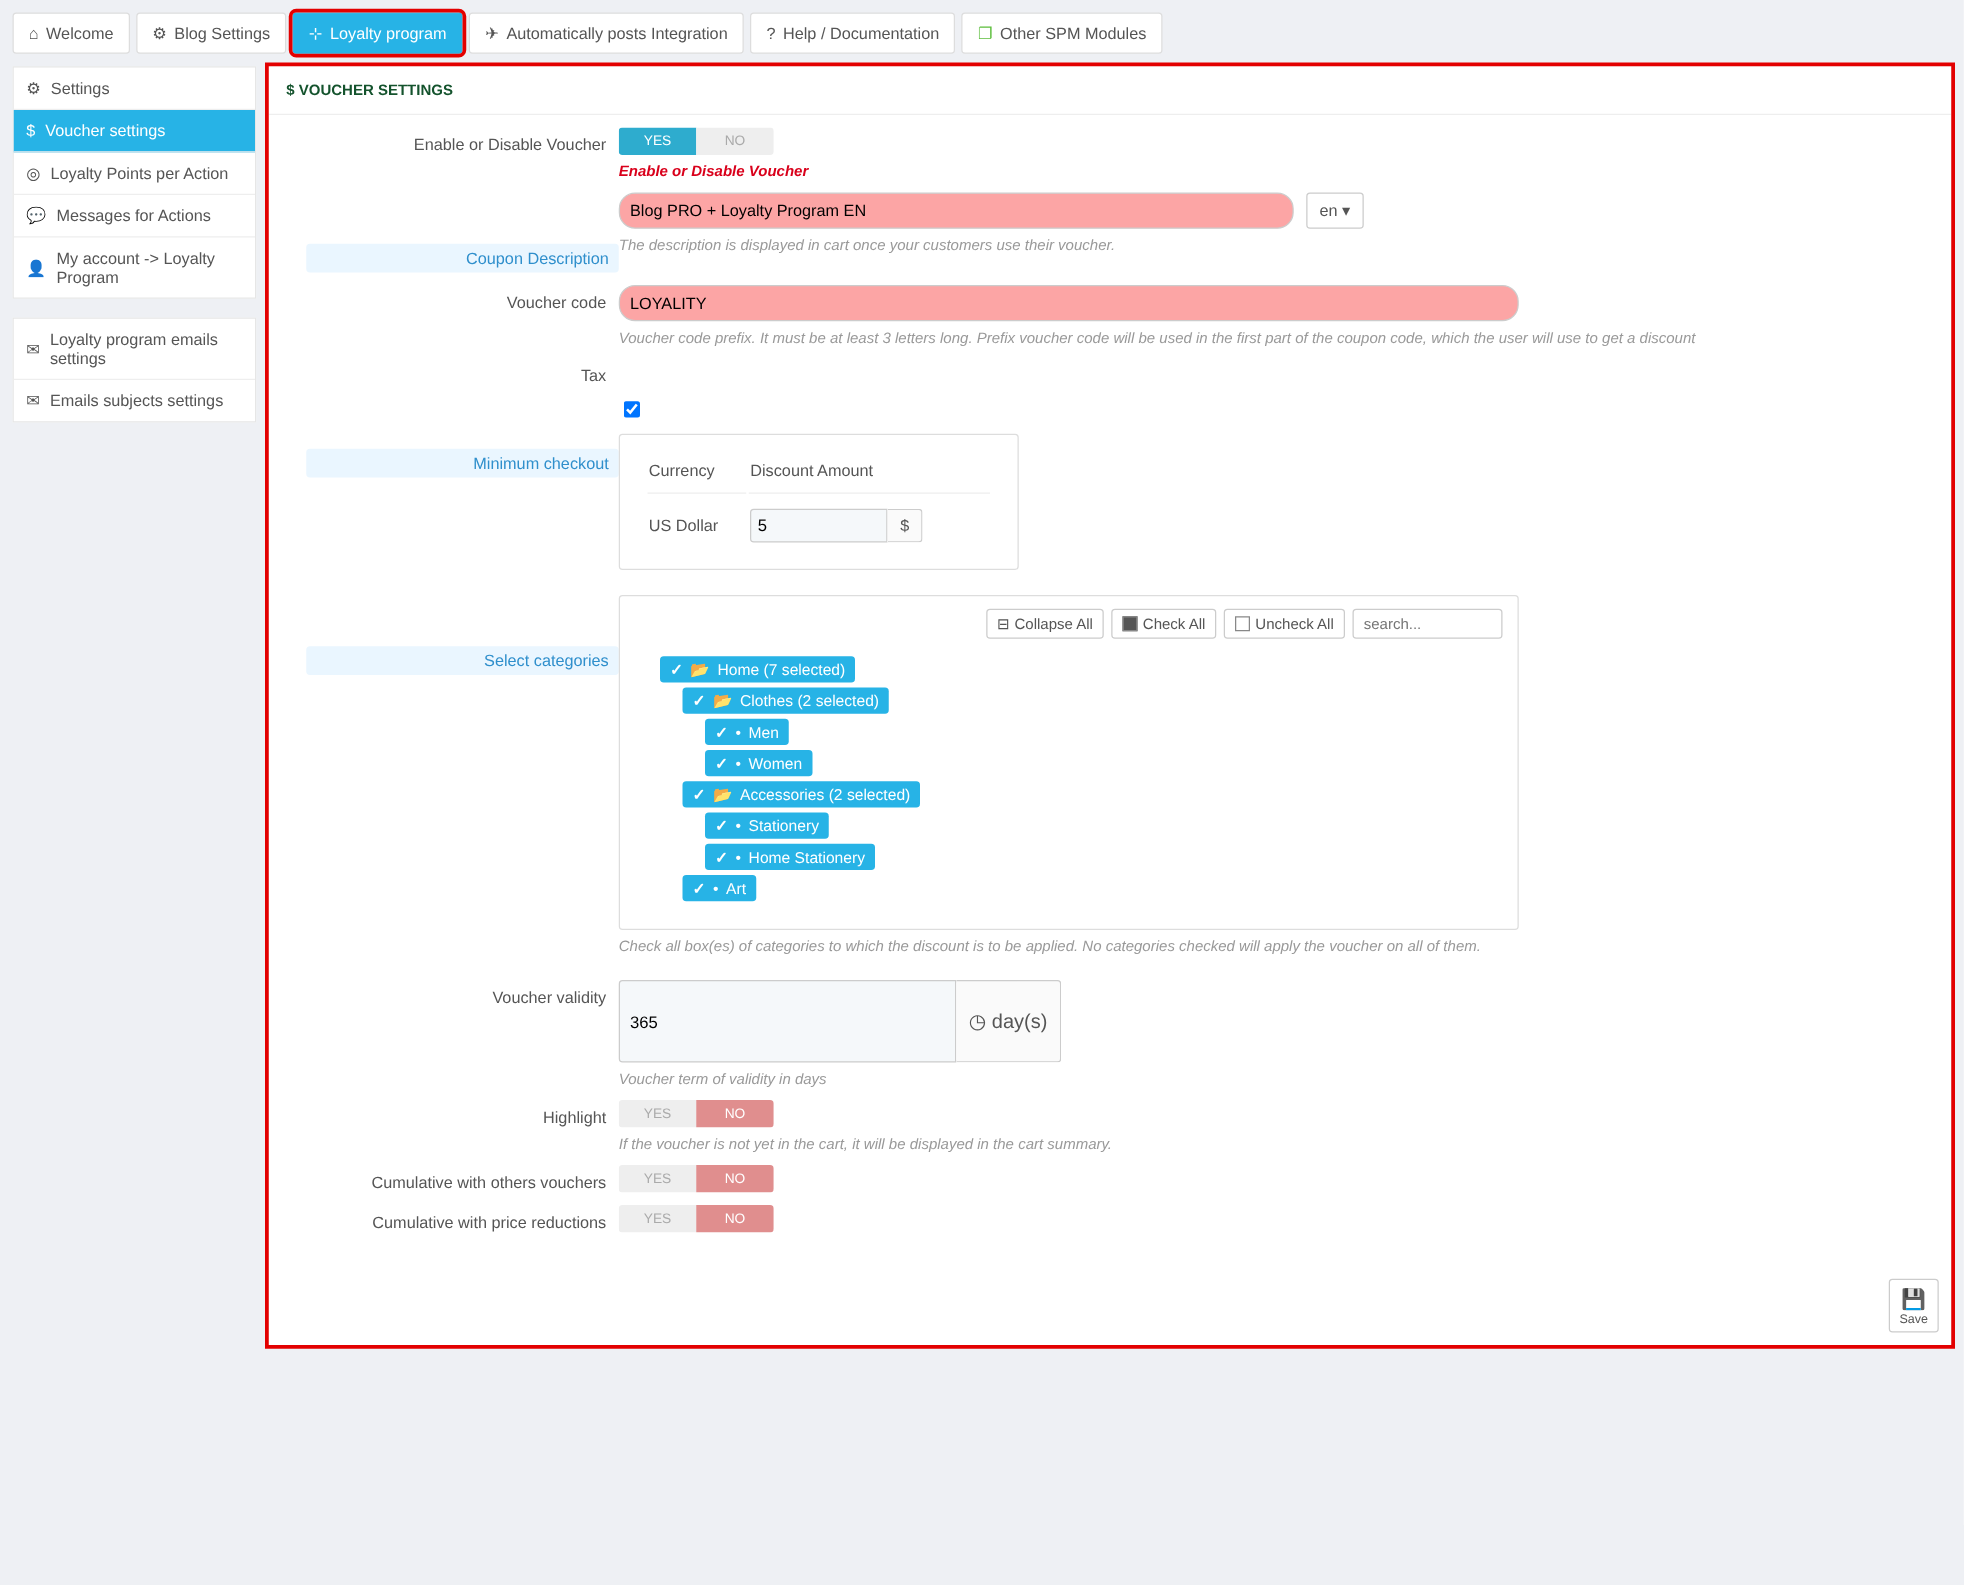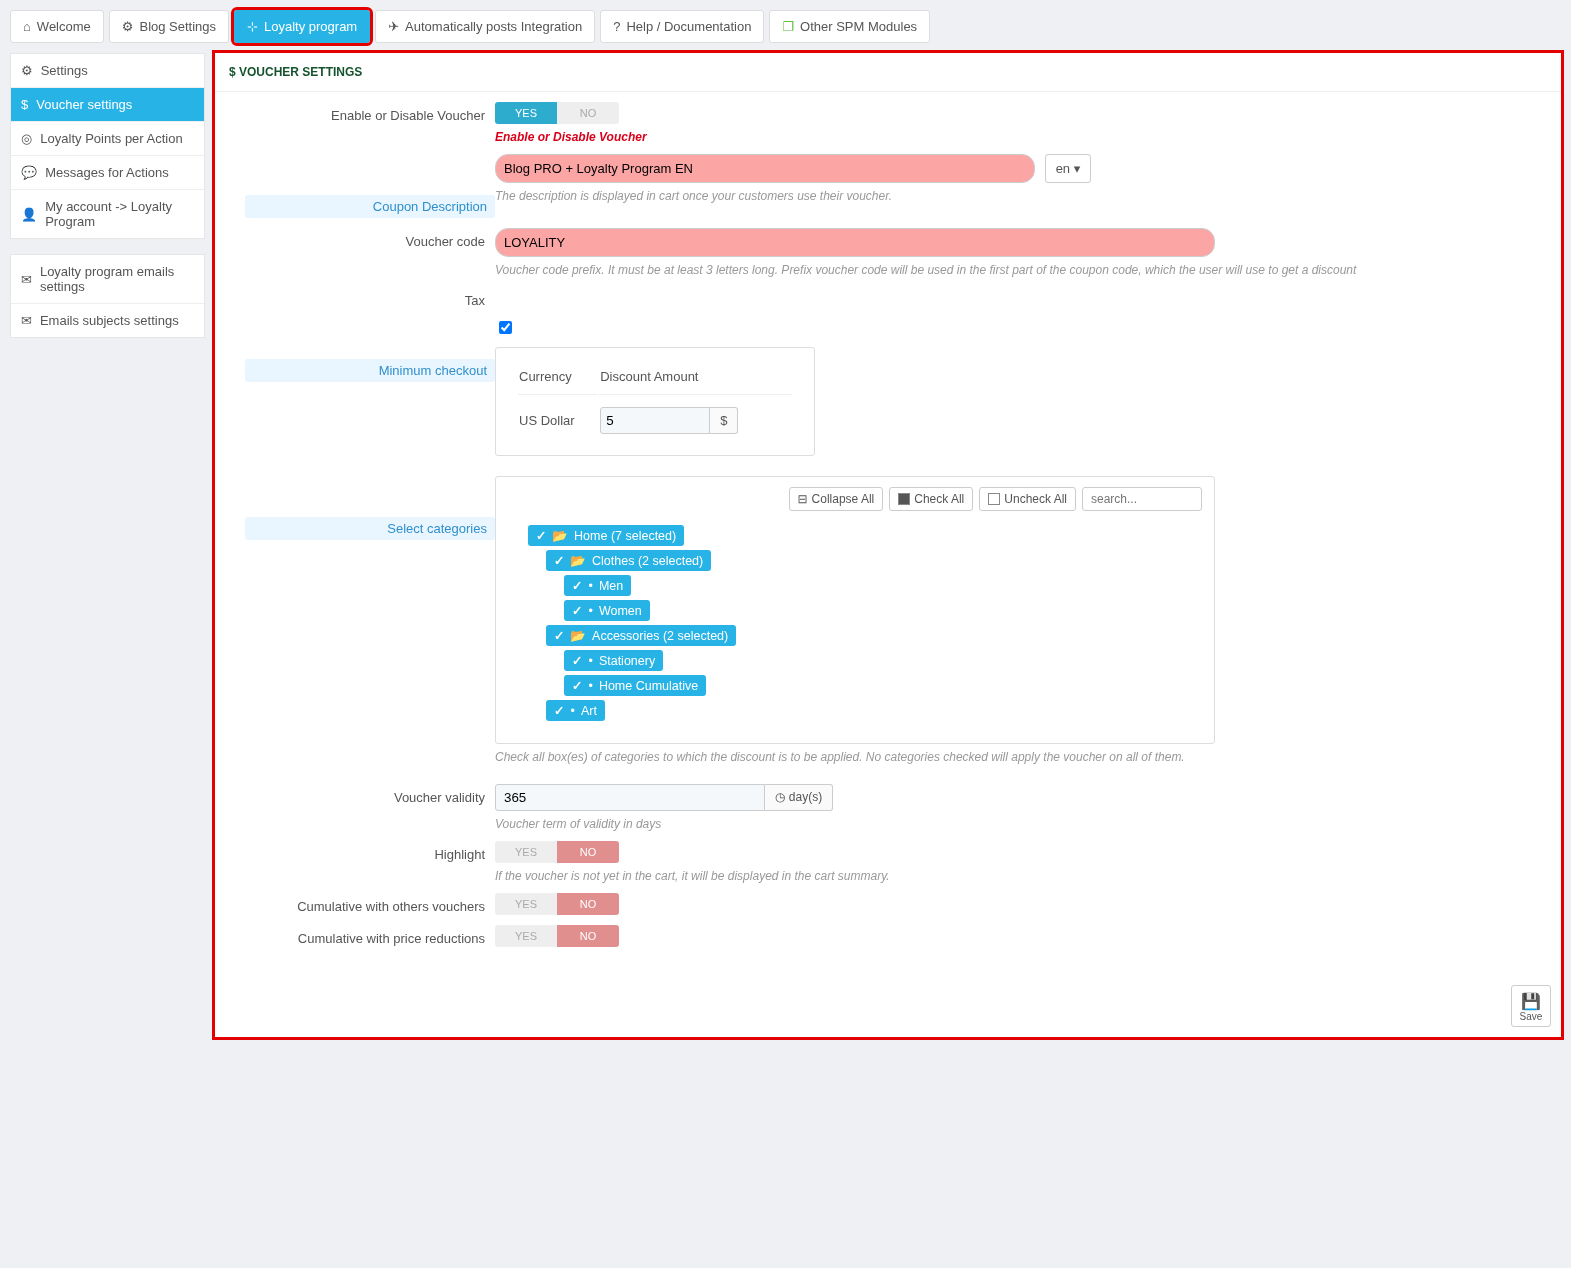--- a/index.html
+++ b/index.html
@@ -44,21 +44,21 @@
   .cat-panel { border:1px solid #ddd; border-radius:3px; padding:10px 12px 20px 12px; width:720px; }
   .cat-top { display:flex; justify-content:flex-end; gap:6px; margin-bottom:12px;}
   .mini-btn { border:1px solid #ccc; background:#fff; padding:4px 8px; border-radius:3px; font-size:12px; cursor:pointer; display:flex; align-items:center; gap:4px;}
   .search { border:1px solid #ccc; padding:4px 8px; border-radius:3px; font-size:12px; width:120px;}
   .tree { padding-left:20px;}
   .node { display:inline-flex; align-items:center; gap:6px; background:#27b3e6; color:#fff; padding:3px 8px; border-radius:3px; margin:2px 0; font-size:12.5px;}
   .node .chk { color:#fff; font-weight:bold;}
   .lvl0{margin-left:0;} .lvl1{margin-left:18px;} .lvl2{margin-left:36px;}
   .addon-group { display:inline-flex;justify-content:flex-end; }
   .addon-input { width:270px; padding:5px 8px; border:1px solid #ccc; border-radius:3px 0 0 3px; background:#f5f8fa;}
-  .addon-lab { border:1px solid #ccc; border-left:none; padding:5px 10px; border-radius:0 3px 3px 0; background:#fafafa; font-size:12px; color:#555;}
+  .addon-lab { border:1px solid #ccc; border-left:none; padding:22px 10px; border-radius:0 3px 3px 0; background:#fafafa; font-size:16px; color:#555;}
   .save-btn { position:absolute; right:10px; bottom:10px; border:1px solid #ccc; background:#fff; border-radius:3px; width:40px; text-align:center; padding:6px 0 4px 0; cursor:pointer; font-size:10px; color:#555;}
   .save-btn .sicon{font-size:16px; display:block;}
   .ico { font-size:13px; }
   .chkbox{display:inline-block;width:12px;height:12px;border:1px solid #888;vertical-align:middle;}
   .chkbox.on{background:#555;}
 </style>
 </head>
 <body>
 
 <div class="top-tabs" id="top-tabs">
@@ -229,21 +229,21 @@
                     <span>Accessories (2 selected)</span>
                   </span></div>
                 <div class="lvl2"><span class="node">
                     <span class="chk">✓</span>
                     <span>•</span>
                     <span>Stationery</span>
                   </span></div>
                 <div class="lvl2"><span class="node">
                     <span class="chk">✓</span>
                     <span>•</span>
-                    <span>Home Cumulative</span>
+                    <span>Home Stationery</span>
                   </span></div>
                 <div class="lvl1"><span class="node">
                     <span class="chk">✓</span>
                     <span>•</span>
                     <span>Art</span>
                   </span></div>
               </div>
           </div>
           <div class="hint-it" style="max-width:720px">Check all box(es) of categories to which the discount is to be applied. No categories checked will apply the voucher on all of them.</div>
         </div>

